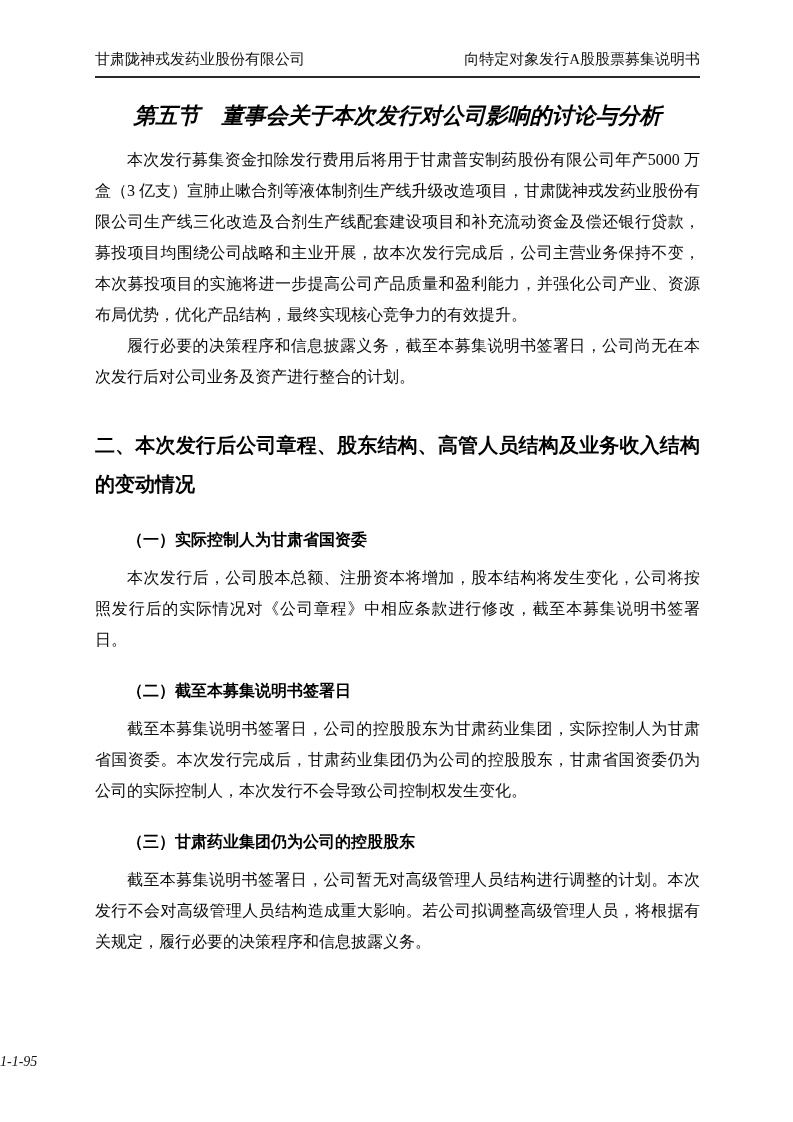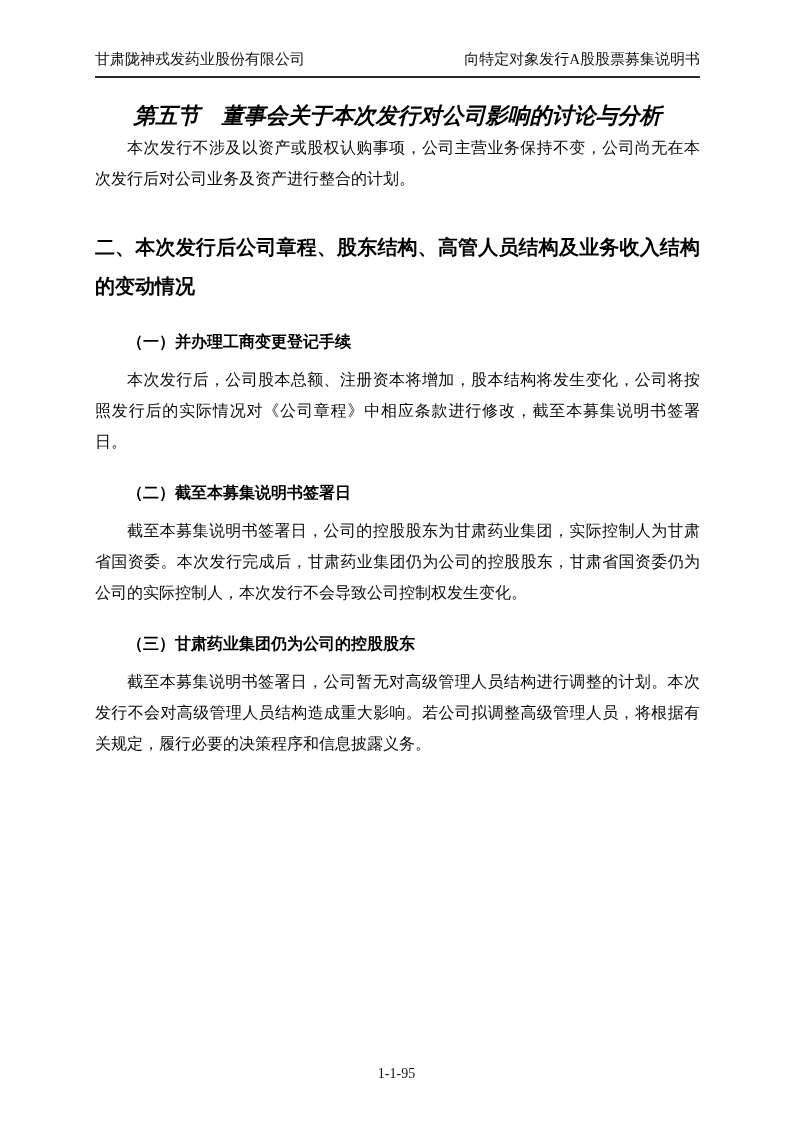--- a/index.html
+++ b/index.html
@@ -64,43 +64,44 @@
     text-align: justify;
     color: #0a0a0a;
   }
   p.body-para.first-after-heading {
     margin-top: 12px;
   }
   .footer {
     position: absolute;
     left: 0;
     right: 0;
-    bottom: 40px;
-    text-align: center;
+    bottom: 52px;
     font-size: 14px;
     color: #111111;
+    font-style: italic;
   }
 </style>
 </head>
 <body>
 
 <div class="page">
 
   <div class="header">
     <span>甘肃陇神戎发药业股份有限公司</span>
     <span>向特定对象发行A股股票募集说明书</span>
   </div>
 
   <h1 class="doc-title">第五节　董事会关于本次发行对公司影响的讨论与分析</h1>
 
-  <p class="body-para">本次发行不涉及以资产或股权认购事项，公司主营业务保持不变，公司尚无在本次发行后对公司业务及资产进行整合的计划。</p>
+  <p class="body-para first-after-heading">本次发行募集资金扣除发行费用后将用于甘肃普安制药股份有限公司年产5000 万盒（3 亿支）宣肺止嗽合剂等液体制剂生产线升级改造项目，甘肃陇神戎发药业股份有限公司生产线三化改造及合剂生产线配套建设项目和补充流动资金及偿还银行贷款，募投项目均围绕公司战略和主业开展，故本次发行完成后，公司主营业务保持不变，本次募投项目的实施将进一步提高公司产品质量和盈利能力，并强化公司产业、资源布局优势，优化产品结构，最终实现核心竞争力的有效提升。</p>
+  <p class="body-para">履行必要的决策程序和信息披露义务，截至本募集说明书签署日，公司尚无在本次发行后对公司业务及资产进行整合的计划。</p>
 
   <h2 class="sec-heading">二、本次发行后公司章程、股东结构、高管人员结构及业务收入结构的变动情况</h2>
 
-  <h3 class="sub-heading">（一）并办理工商变更登记手续</h3>
+  <h3 class="sub-heading">（一）实际控制人为甘肃省国资委</h3>
   <p class="body-para">本次发行后，公司股本总额、注册资本将增加，股本结构将发生变化，公司将按照发行后的实际情况对《公司章程》中相应条款进行修改，截至本募集说明书签署日。</p>
 
   <h3 class="sub-heading">（二）截至本募集说明书签署日</h3>
   <p class="body-para">截至本募集说明书签署日，公司的控股股东为甘肃药业集团，实际控制人为甘肃省国资委。本次发行完成后，甘肃药业集团仍为公司的控股股东，甘肃省国资委仍为公司的实际控制人，本次发行不会导致公司控制权发生变化。</p>
 
   <h3 class="sub-heading">（三）甘肃药业集团仍为公司的控股股东</h3>
   <p class="body-para">截至本募集说明书签署日，公司暂无对高级管理人员结构进行调整的计划。本次发行不会对高级管理人员结构造成重大影响。若公司拟调整高级管理人员，将根据有关规定，履行必要的决策程序和信息披露义务。</p>
 
   <div class="footer">
     <span>1-1-95</span>

